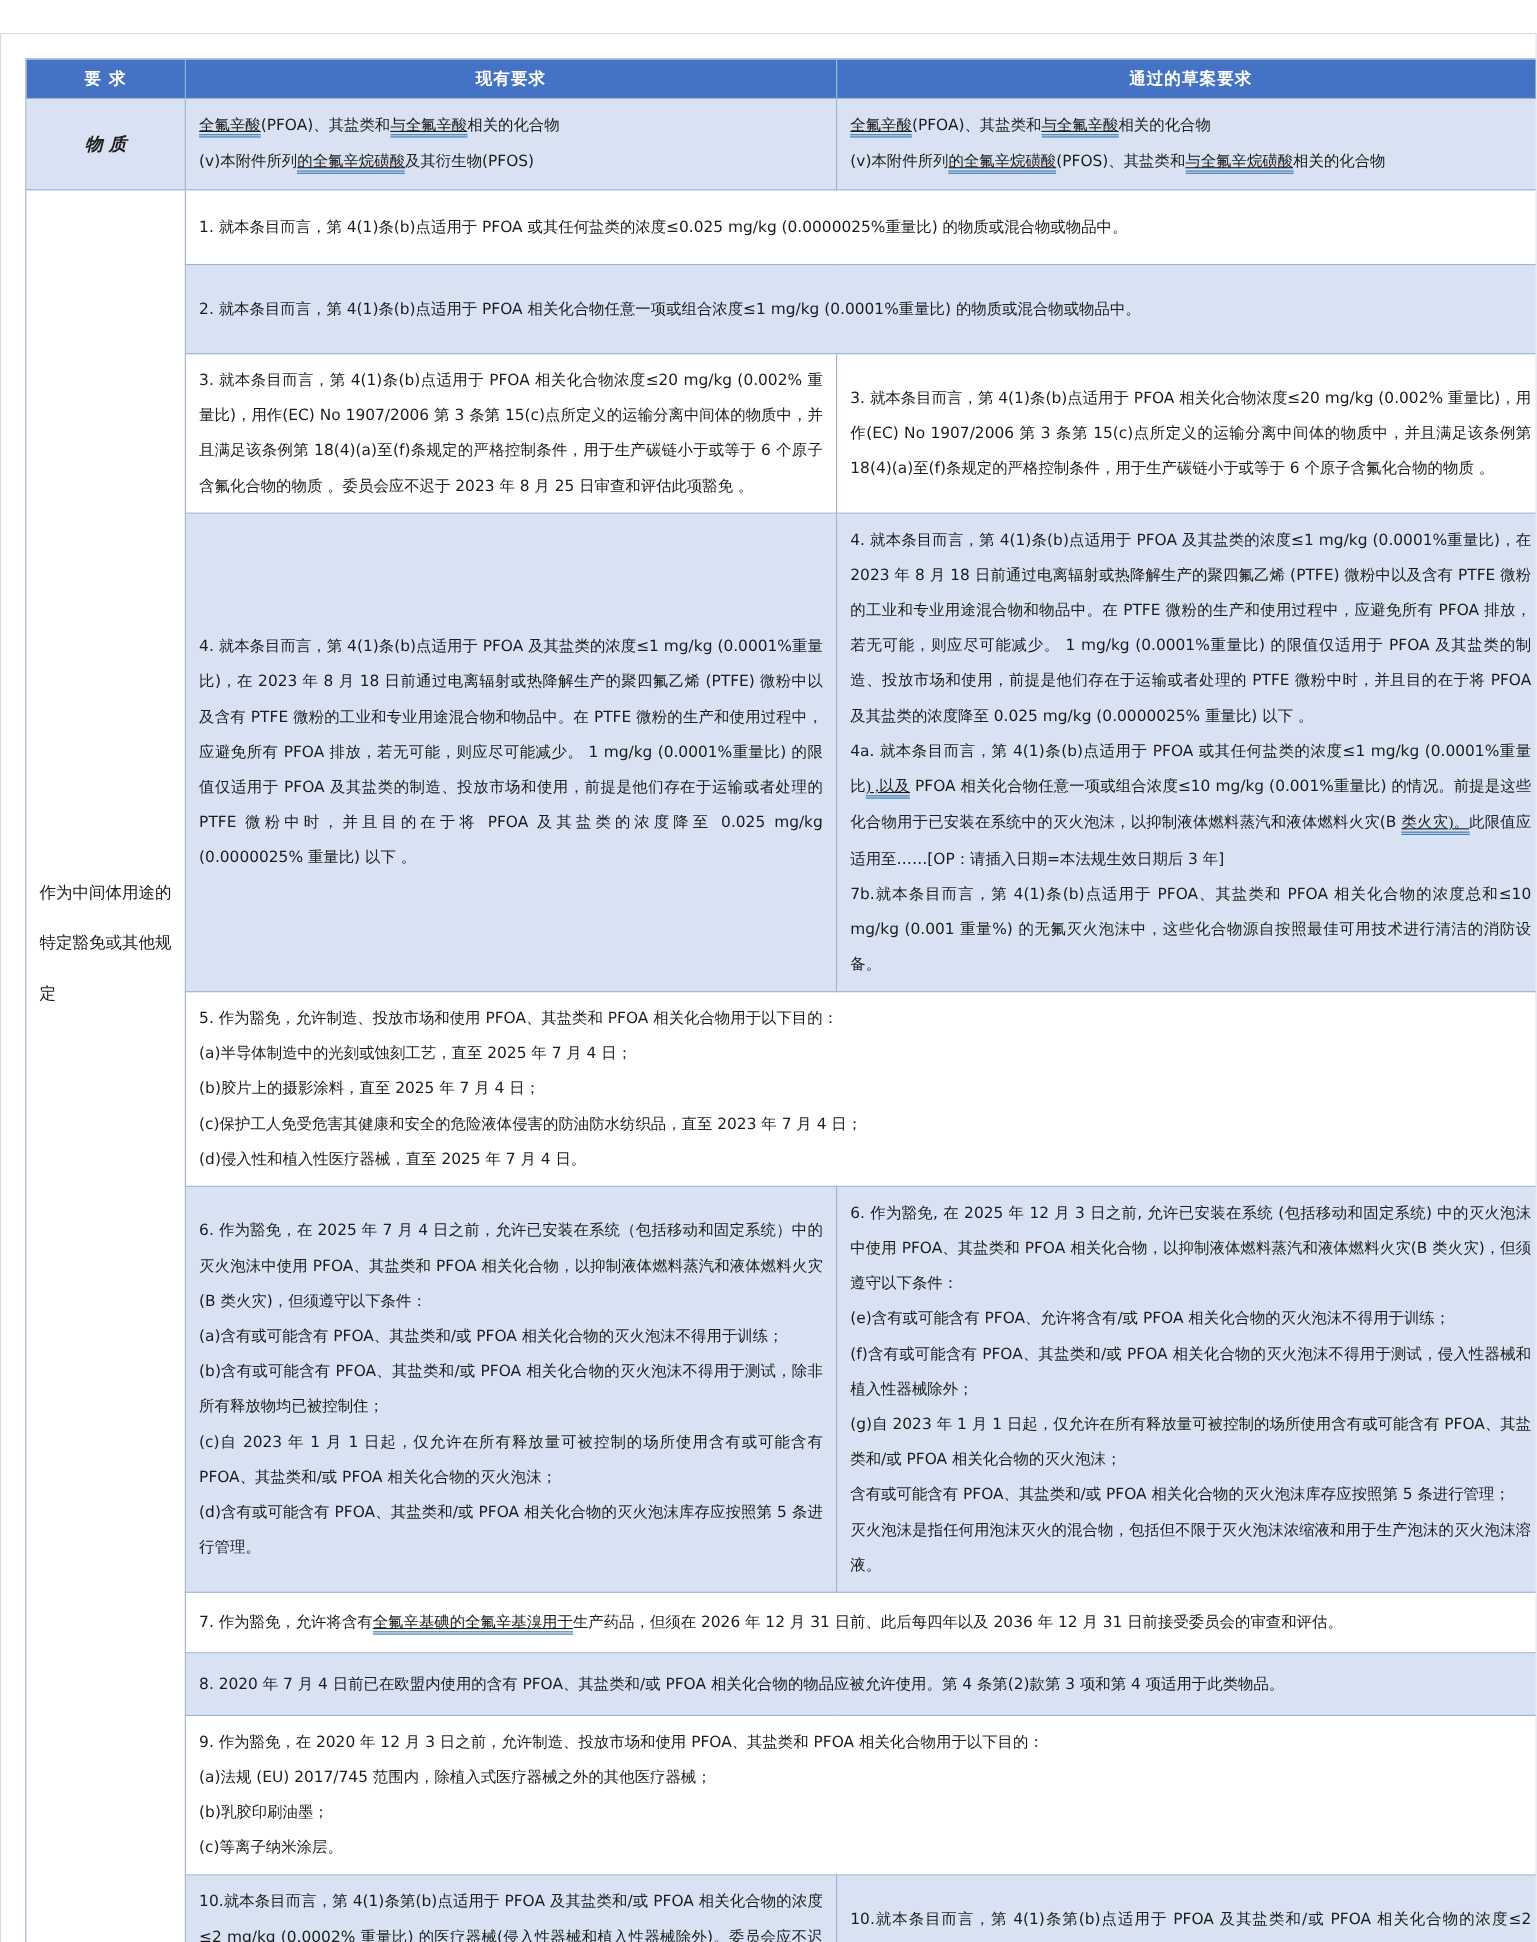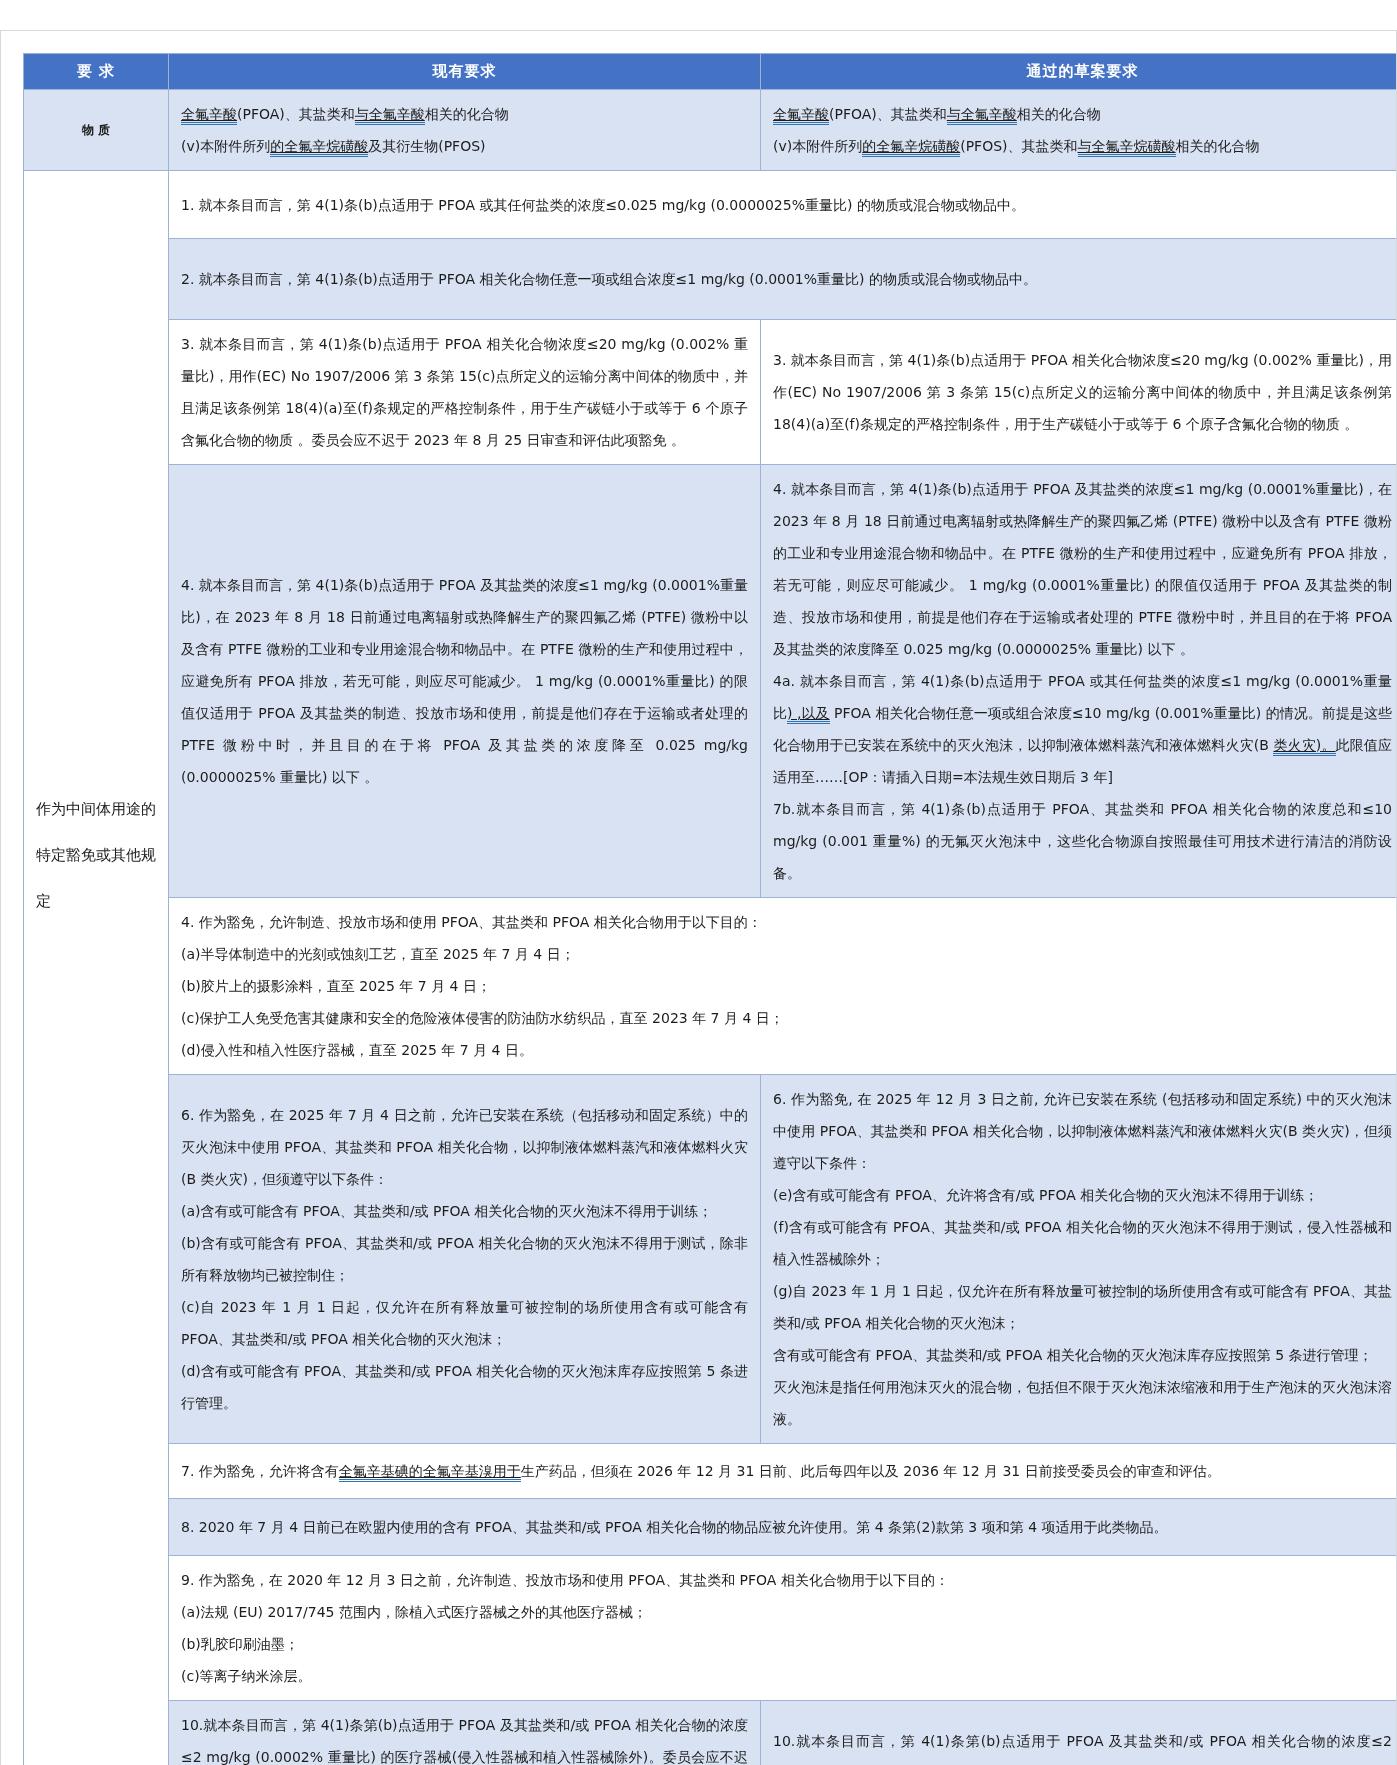--- a/index.html
+++ b/index.html
@@ -6,25 +6,25 @@
     font-family:"DejaVu Sans","Liberation Sans",sans-serif; }
   .page { width:1397px; height:1765px; box-sizing:border-box; padding:22px;
     border:1px solid #d6d9de; overflow:hidden; background:#fff;margin-top:30px; }
   table.req { width:100%; border-collapse:collapse; table-layout:fixed; }
   col.c1 { width:145px; } col.c2 { width:592px; } col.c3 { width:644px; }
   th, td { border:1px solid #9DB3D6; box-sizing:border-box;
     font-size:14px; color:#1c1c1c; vertical-align:middle; padding:8px 12px; }
   thead th { background:#4472C4; color:#ffffff; font-weight:bold;
     font-size:15px; height:36px; padding:4px; text-align:center; letter-spacing:1px; }
   tr.alt > td { background:#D9E2F3; }
-  td.label-cell { text-align:center; font-weight:bold; font-size:12px; padding:4px; }
+  td.label-cell { text-align:center; font-weight:bold; font-size:16px; padding:4px;font-style:italic; }
   td.row-label { vertical-align:top; padding-top:615px; line-height:46px; font-size:15px; }
   p { margin:0; line-height:32px; }
   td.just { text-align:justify; }
-  .u { text-decoration:underline; border-bottom:3px double #2E74B5; }
+  .u { text-decoration:underline; border-bottom:3px double #2E74B5;font-family:Liberation Serif, serif; }
   td.slash { font-size:15px; }
 </style>
 </head>
 <body>
 
 <div class="page">
   <table class="req">
     <colgroup>
         <col class="c1">
         <col class="c2">
@@ -78,21 +78,21 @@
         </td>
         <td class="just">
           <p>4. 就本条目而言，第 4(1)条(b)点适用于 PFOA 及其盐类的浓度≤1 mg/kg (0.0001%重量比)，在 2023 年 8 月 18 日前通过电离辐射或热降解生产的聚四氟乙烯 (PTFE) 微粉中以及含有 PTFE 微粉的工业和专业用途混合物和物品中。在 PTFE 微粉的生产和使用过程中，应避免所有 PFOA 排放，若无可能，则应尽可能减少。 1 mg/kg (0.0001%重量比) 的限值仅适用于 PFOA 及其盐类的制造、投放市场和使用，前提是他们存在于运输或者处理的 PTFE 微粉中时，并且目的在于将 PFOA 及其盐类的浓度降至 0.025 mg/kg (0.0000025% 重量比) 以下 。</p>
           <p><span>4a. 就本条目而言，第 4(1)条(b)点适用于 PFOA 或其任何盐类的浓度≤1 mg/kg (0.0001%重量比</span><span class="u">) ,以及</span><span> PFOA 相关化合物任意一项或组合浓度≤10 mg/kg (0.001%重量比) 的情况。前提是这些化合物用于已安装在系统中的灭火泡沫，以抑制液体燃料蒸汽和液体燃料火灾(B </span><span class="u">类火灾)。</span><span>此限值应适用至……[OP：请插入日期=本法规生效日期后 3 年]</span></p>
           <p>7b.就本条目而言，第 4(1)条(b)点适用于 PFOA、其盐类和 PFOA 相关化合物的浓度总和≤10 mg/kg (0.001 重量%) 的无氟灭火泡沫中，这些化合物源自按照最佳可用技术进行清洁的消防设备。</p>
         </td>
       </tr>
 
       <tr>
         <td colspan="2">
-          <p>4. 作为豁免，允许制造、投放市场和使用 PFOA、其盐类和 PFOA 相关化合物用于以下目的：</p>
+          <p>5. 作为豁免，允许制造、投放市场和使用 PFOA、其盐类和 PFOA 相关化合物用于以下目的：</p>
           <p>(a)半导体制造中的光刻或蚀刻工艺，直至 2025 年 7 月 4 日；</p>
           <p>(b)胶片上的摄影涂料，直至 2025 年 7 月 4 日；</p>
           <p>(c)保护工人免受危害其健康和安全的危险液体侵害的防油防水纺织品，直至 2023 年 7 月 4 日；</p>
           <p>(d)侵入性和植入性医疗器械，直至 2025 年 7 月 4 日。</p>
         </td>
       </tr>
 
       <tr class="alt">
         <td class="just">
           <p>6. 作为豁免，在 2025 年 7 月 4 日之前，允许已安装在系统（包括移动和固定系统）中的灭火泡沫中使用 PFOA、其盐类和 PFOA 相关化合物，以抑制液体燃料蒸汽和液体燃料火灾(B 类火灾)，但须遵守以下条件：</p>

